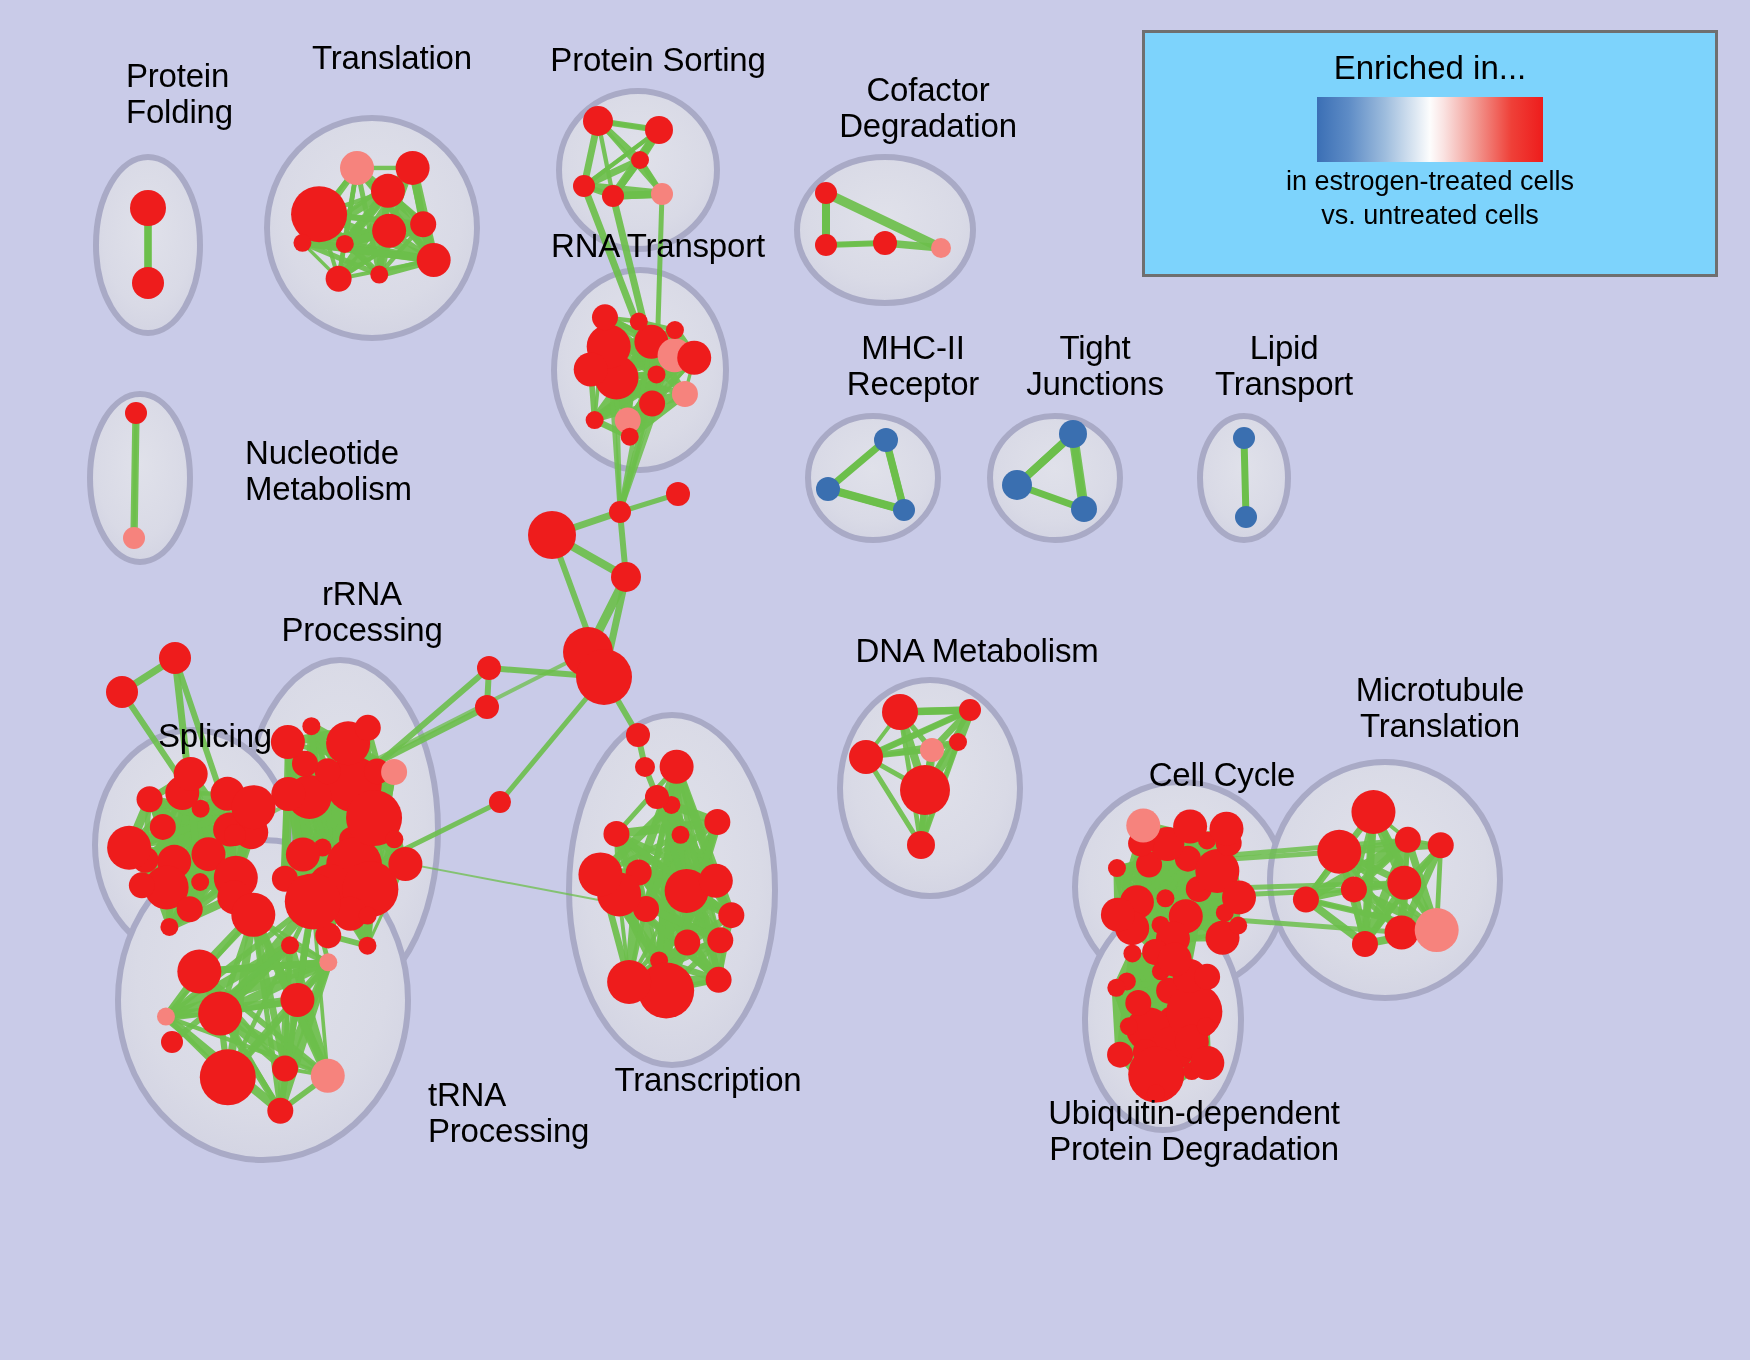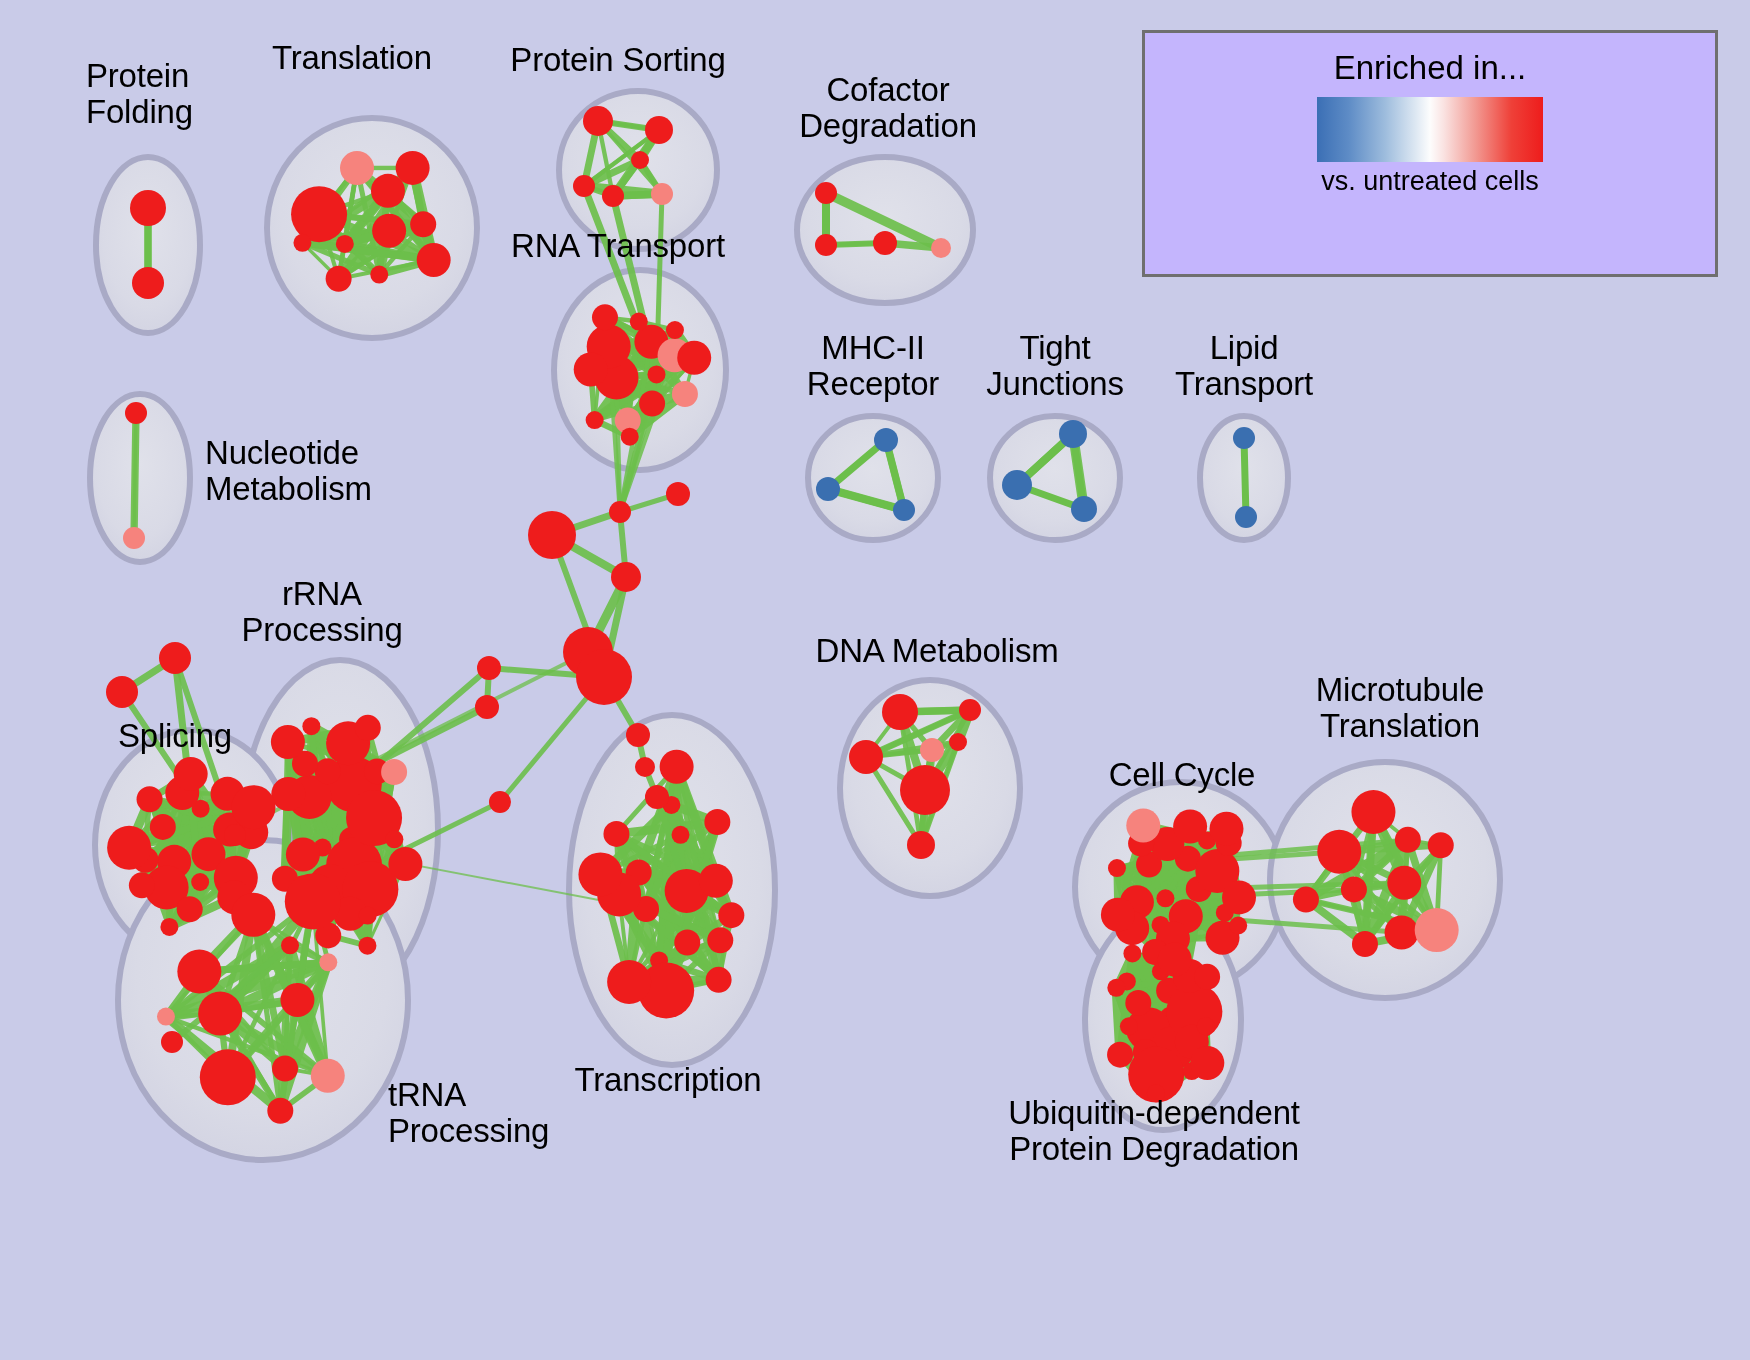--- a/index.html
+++ b/index.html
@@ -14,28 +14,29 @@
   svg#net{position:absolute;left:0;top:0;width:1750px;height:1360px;}
 
   .cl-label{
     position:absolute;
     color:#000;
     font-size:33px;
     line-height:1.08;
     font-family:"Liberation Sans", sans-serif;
     white-space:pre;
     letter-spacing:-0.2px;
+    margin-left:40px;
   }
   .cl-label.ctr{text-align:center;transform:translateX(-50%);}
 
   #legend{
     position:absolute;
     left:1142px;top:30px;
     width:576px;height:247px;
-    background:#c4b5fd;
+    background:#7dd3fc;
     border:3px solid #6f6f6f;
     box-sizing:border-box;
     text-align:center;
   }
   #legend .lg-title{
     font-size:33px;color:#000;margin-top:16px;
   }
   #lg-bar{
     width:226px;height:65px;margin:10px auto 2px auto;
     background:linear-gradient(to right,#3b6fb5 0%,#5e8cc6 14%,#9dbcdd 30%,#dfe9f3 44%,#fdfdfd 50%,#fae3e2 56%,#f29a93 70%,#ef4038 86%,#ee1c1c 100%);
@@ -1410,16 +1411,17 @@
       <div class="cl-label ctr" style="left: 1182px; top: 757px;">Cell Cycle</div>
       <div class="cl-label ctr" style="left: 1400px; top: 672px;">Microtubule
 Translation</div>
       <div class="cl-label ctr" style="left: 1154px; top: 1095px;">Ubiquitin-dependent
 Protein Degradation</div>
     </div>
 
   <div id="legend">
     <div class="lg-title">Enriched in...</div>
     <div id="lg-bar"></div>
+    <div class="lg-sub">in estrogen-treated cells</div>
     <div class="lg-sub">vs. untreated cells</div>
   </div>
 
 </div>
 
 </body></html>

